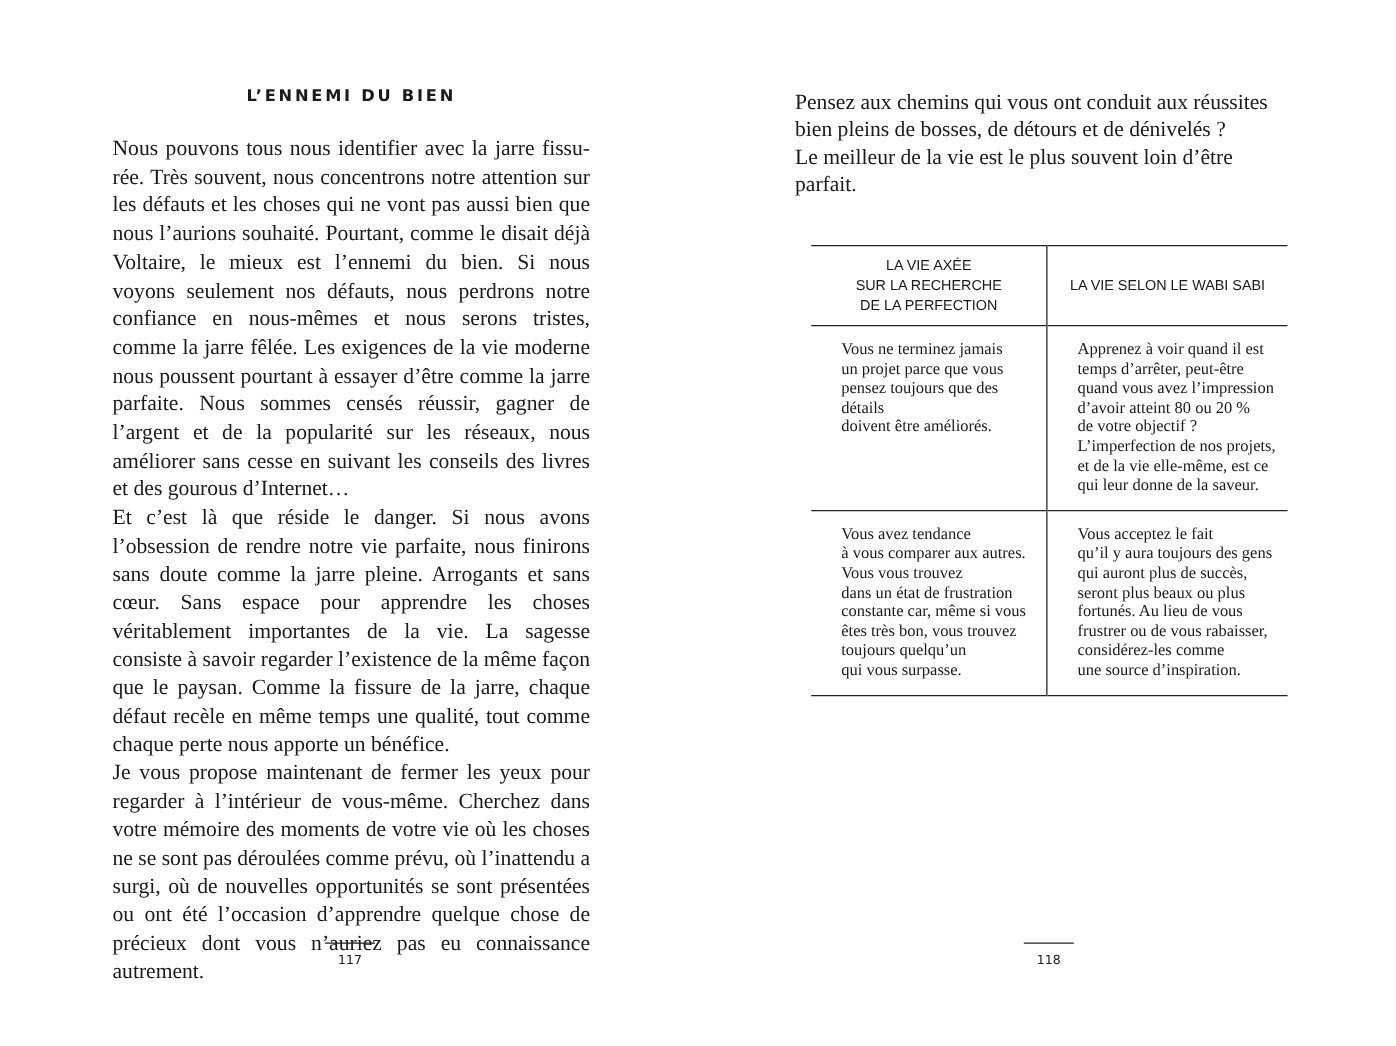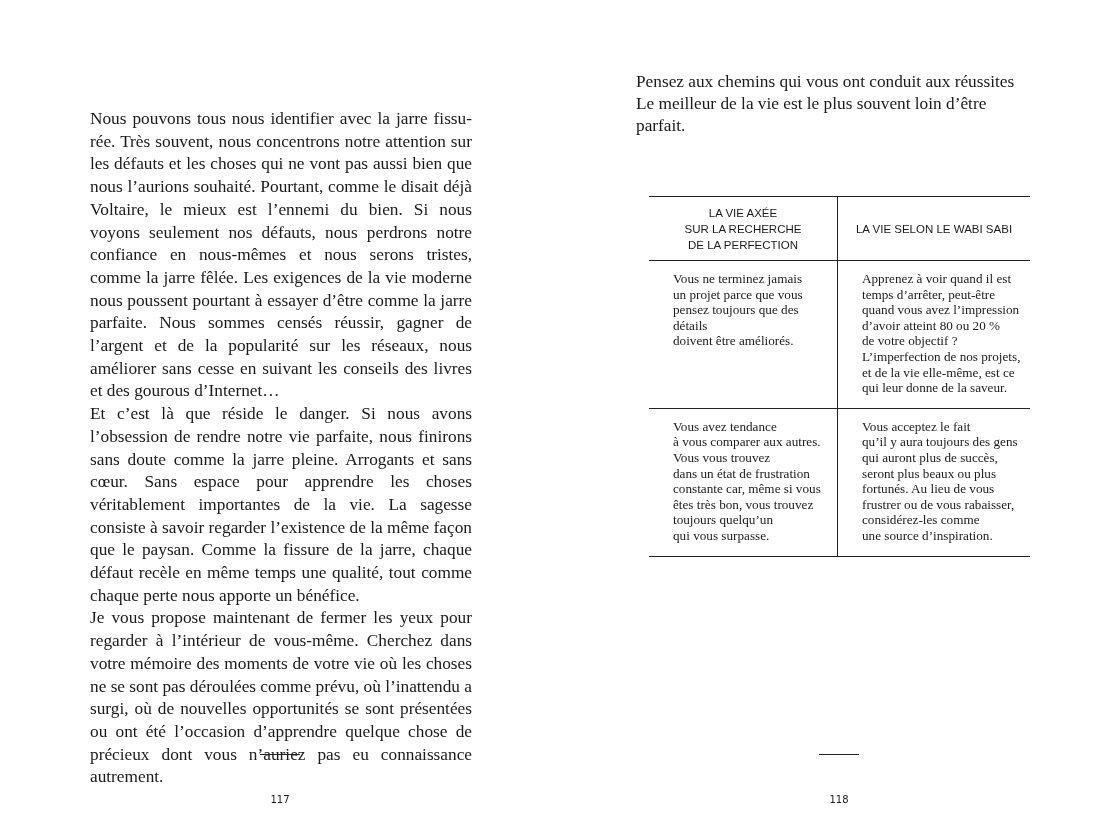--- a/index.html
+++ b/index.html
@@ -16,21 +16,21 @@
     font-family:"Liberation Serif", serif; font-size:17.3px; line-height:22.7px;
     text-align:justify; hyphens:manual;
   }
   .body-text p { margin:0; }
   .right-text {
     position:absolute; left:78px; width:383px; top:71px;
     font-family:"Liberation Serif", serif; font-size:17.3px; line-height:22px;
   }
   .right-text p { margin:0; }
   .folio-rule { position:absolute; top:754px; width:40px; height:0; border-top:1.3px solid #222; }
-  .folio { position:absolute; top:794px; width:40px; text-align:center;
+  .folio { position:absolute; top:763px; width:40px; text-align:center;
     font-family:"DejaVu Sans", sans-serif; font-size:10px; }
   table.cmp {
     position:absolute; top:196px; left:91px; width:381px;
     border-collapse:collapse; font-family:"Liberation Serif", serif; font-size:13.2px; line-height:15.6px;
   }
   table.cmp th, table.cmp td { vertical-align:top; padding:0; }
   table.cmp tr { border-bottom:1.2px solid #222; }
   table.cmp thead tr { border-top:1.2px solid #222; }
   table.cmp .c1 { width:188px; border-right:1.2px solid #222; }
   table.cmp th {
@@ -38,32 +38,34 @@
     height:63px; vertical-align:middle; text-align:center;
   }
   table.cmp th .hd { display:block; white-space:pre-line; }
   table.cmp td .cell { display:block; padding:10px 8px 12px 8px; white-space:pre-line;margin-left:16px; }
   table.cmp td.c2 .cell { padding-left:8px; }
 </style>
 </head>
 <body>
 
 <div class="page left">
+  <div class="chapter-title">L’ENNEMI DU BIEN</div>
   <div class="body-text">
     <p>Nous pouvons tous nous identifier avec la jarre fissu­rée. Très souvent, nous concentrons notre attention sur les défauts et les choses qui ne vont pas aussi bien que nous l’aurions souhaité. Pourtant, comme le disait déjà Voltaire, le mieux est l’ennemi du bien. Si nous voyons seulement nos défauts, nous perdrons notre confiance en nous-mêmes et nous serons tristes, comme la jarre fêlée. Les exigences de la vie moderne nous poussent pourtant à essayer d’être comme la jarre parfaite. Nous sommes cen­sés réussir, gagner de l’argent et de la popularité sur les réseaux, nous améliorer sans cesse en suivant les conseils des livres et des gourous d’Internet…</p>
     <p>Et c’est là que réside le danger. Si nous avons l’obsession de rendre notre vie parfaite, nous finirons sans doute comme la jarre pleine. Arrogants et sans cœur. Sans espace pour apprendre les choses véritablement importantes de la vie. La sagesse consiste à savoir regarder l’existence de la même façon que le paysan. Comme la fissure de la jarre, chaque défaut recèle en même temps une qualité, tout comme chaque perte nous apporte un bénéfice.</p>
     <p>Je vous propose maintenant de fermer les yeux pour regarder à l’intérieur de vous-même. Cherchez dans votre mémoire des moments de votre vie où les choses ne se sont pas déroulées comme prévu, où l’inattendu a surgi, où de nouvelles opportunités se sont présentées ou ont été l’occasion d’apprendre quelque chose de précieux dont vous n’auriez pas eu connaissance autrement.</p>
   </div>
   <div class="folio-rule" style="left:260px;"></div>
   <div class="folio" style="left:260px;">117</div>
 </div>
 
 <div class="page right">
   <div class="right-text">
     <p>Pensez aux chemins qui vous ont conduit aux réussites</p>
+    <p>bien pleins de bosses, de détours et de dénivelés ?</p>
     <p>Le meilleur de la vie est le plus souvent loin d’être parfait.</p>
   </div>
 
   <table class="cmp">
     <thead>
       <tr>
         <th class="c1">
             <span class="hd">LA VIE AXÉE
 SUR LA RECHERCHE
 DE LA PERFECTION</span>

